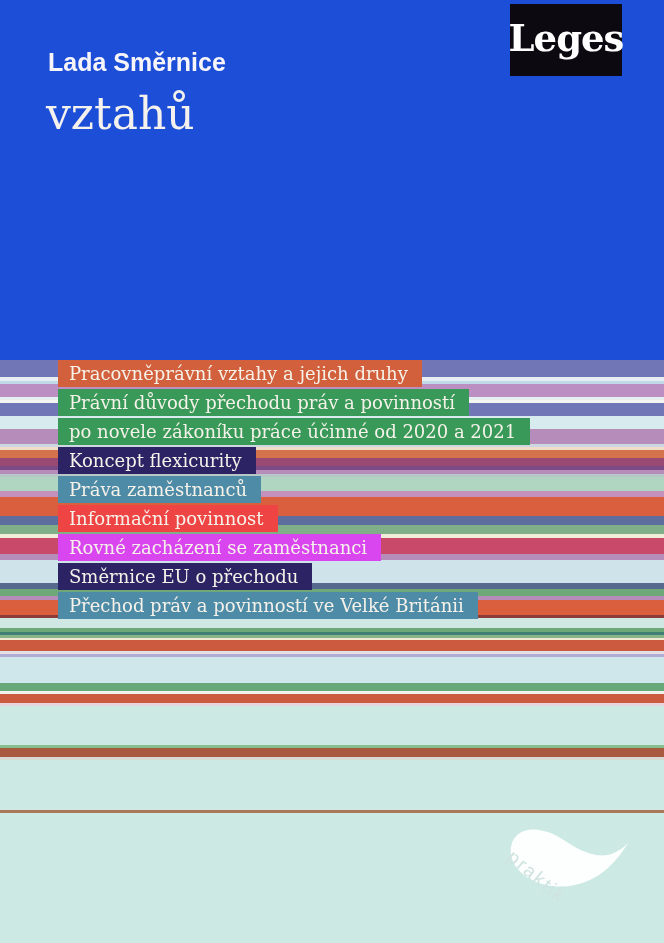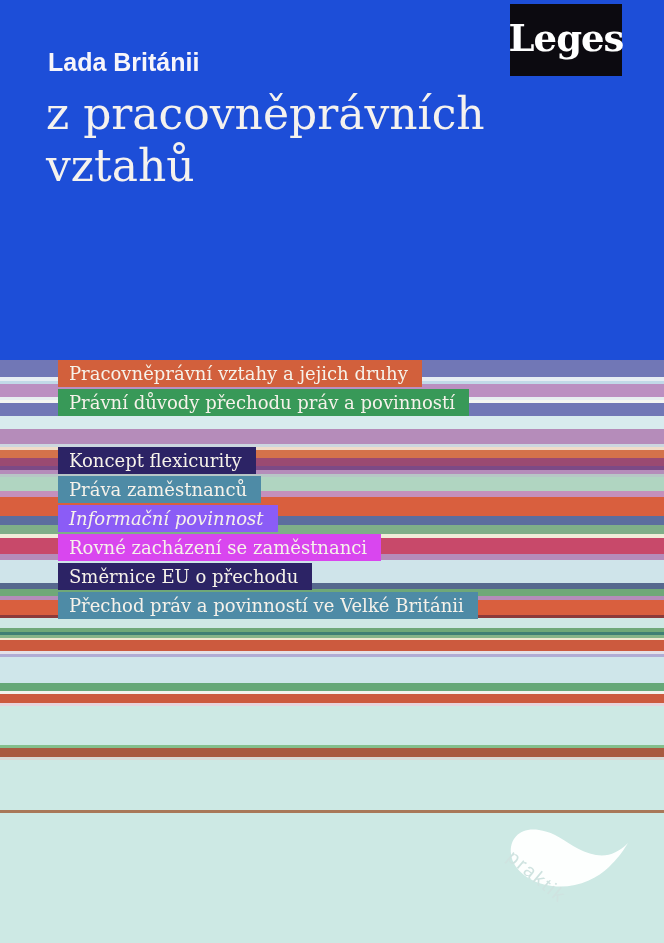--- a/index.html
+++ b/index.html
@@ -144,33 +144,33 @@
       <div style="height: 3px; background: rgb(216, 216, 212);"></div>
       <div style="height: 50px; background: rgb(205, 233, 228);"></div>
       <div style="height: 3px; background: rgb(168, 120, 88);"></div>
       <div style="height: 130px; background: rgb(205, 233, 228);"></div>
     </div>
 
   <div class="header-block" style="background: #1d4ed8;">
     <div class="logo-box" style="background: rgb(12, 10, 16);">
       <span class="logo-text">Leges</span>
     </div>
-    <div class="author">Lada Británii</div>
+    <div class="author">Lada Směrnice</div>
     <h1 class="title">
-      <span>z pracovněprávních</span>
       <span>vztahů</span>
     </h1>
   </div>
 
   <div class="labels-layer">
       <div class="topic-label" style="top: 360px; background: rgb(210, 96, 60);">Pracovněprávní vztahy a jejich druhy</div>
       <div class="topic-label" style="top: 389px; background: rgb(56, 153, 88);">Právní důvody přechodu práv a povinností</div>
+      <div class="topic-label" style="top: 418px; background: rgb(56, 153, 88);">po novele zákoníku práce účinné od 2020 a 2021</div>
       <div class="topic-label" style="top: 447px; background: rgb(44, 35, 101);">Koncept flexicurity</div>
       <div class="topic-label" style="top: 476px; background: rgb(78, 139, 166);">Práva zaměstnanců</div>
-      <div class="topic-label" style="top: 505px; background: #8b5cf6; font-style: italic;">Informační povinnost</div>
+      <div class="topic-label" style="top: 505px; background: #ef4444;">Informační povinnost</div>
       <div class="topic-label" style="top: 534px; background: #d946ef;">Rovné zacházení se zaměstnanci</div>
       <div class="topic-label" style="top: 592px; background: rgb(78, 139, 166);">Přechod práv a povinností ve Velké Británii</div>
       <div class="topic-label" style="top: 563px; background: rgb(44, 35, 101);">Směrnice EU o přechodu</div>
     </div>
 
   <div class="praktik">
     <svg width="128" height="78" viewBox="0 0 128 78">
       <path d="M34,6 C16,3 4,14 6,30 C8,47 26,59 47,62 C70,65 92,55 104,43
                C111,36 117,29 123,19 C113,29 103,33 91,31 C74,28 62,17 50,11
                C44,8 39,7 34,6 Z" fill="#fdfffe"></path>

